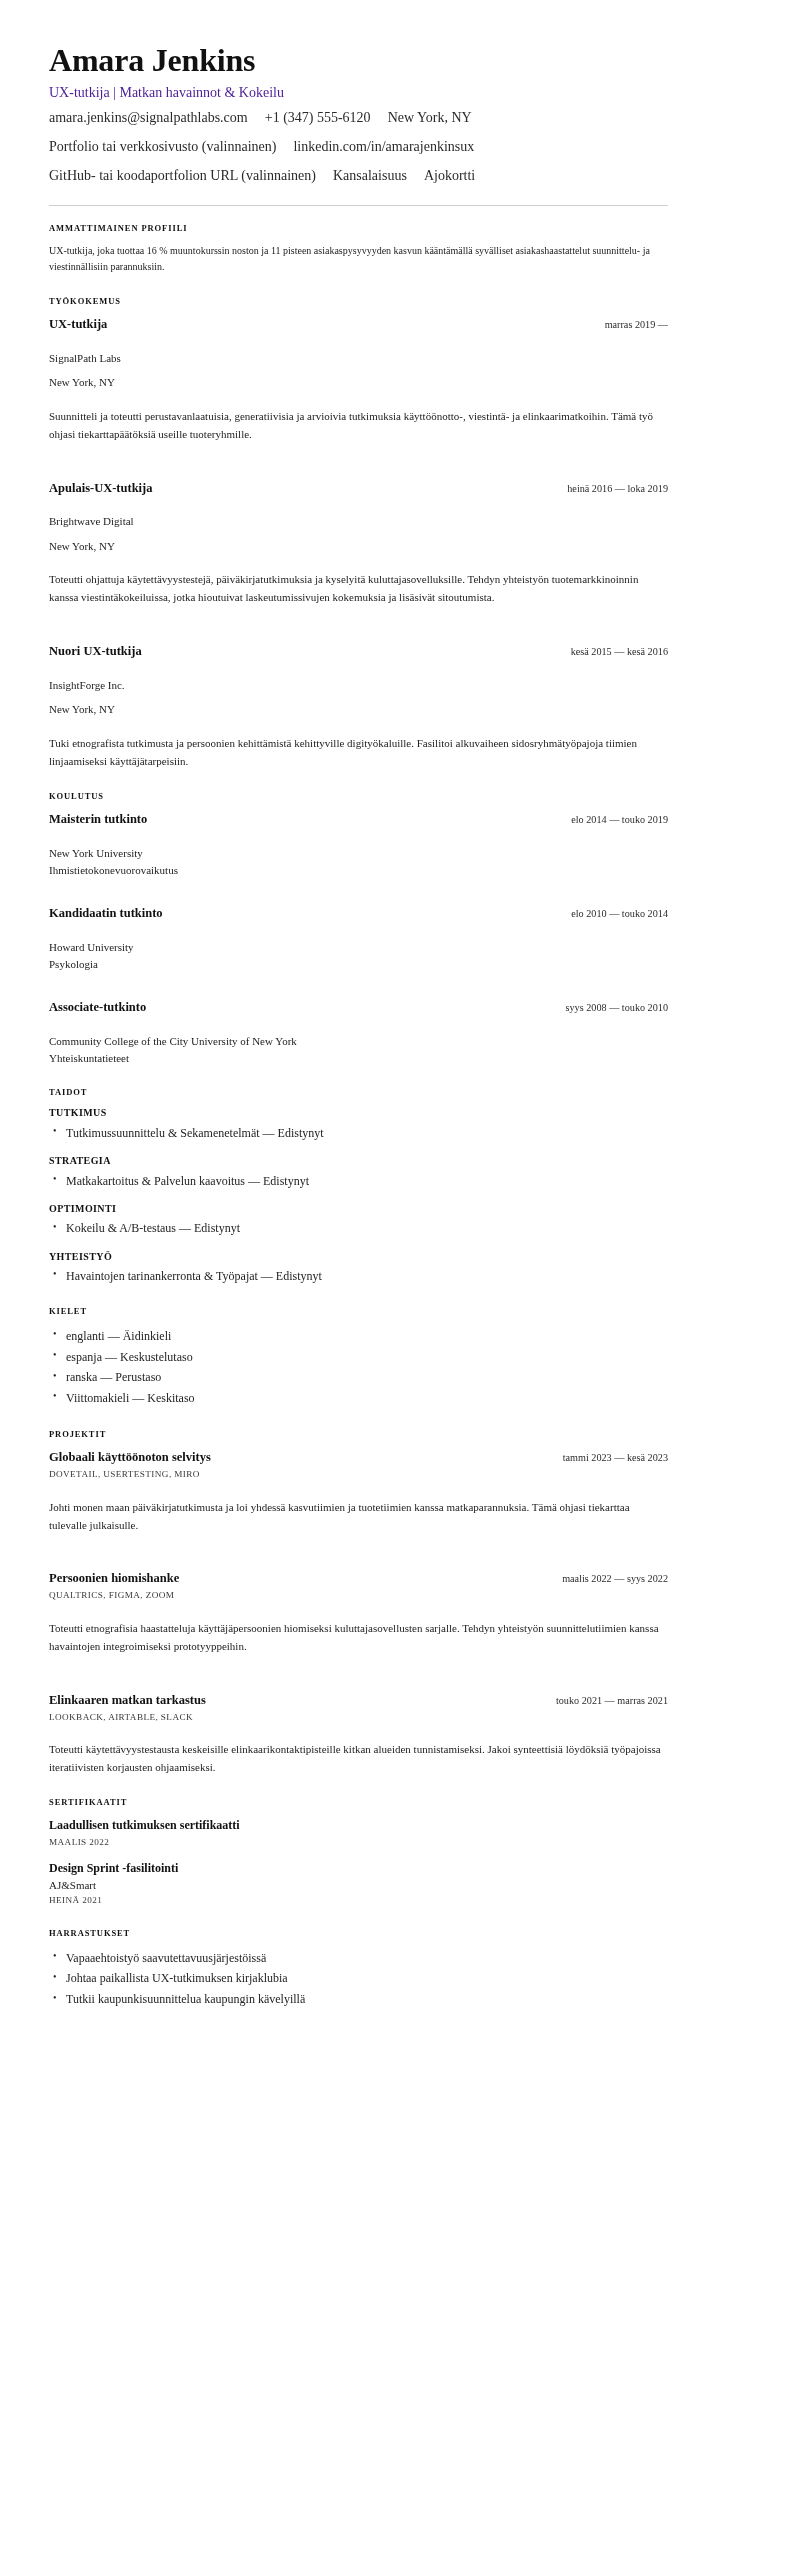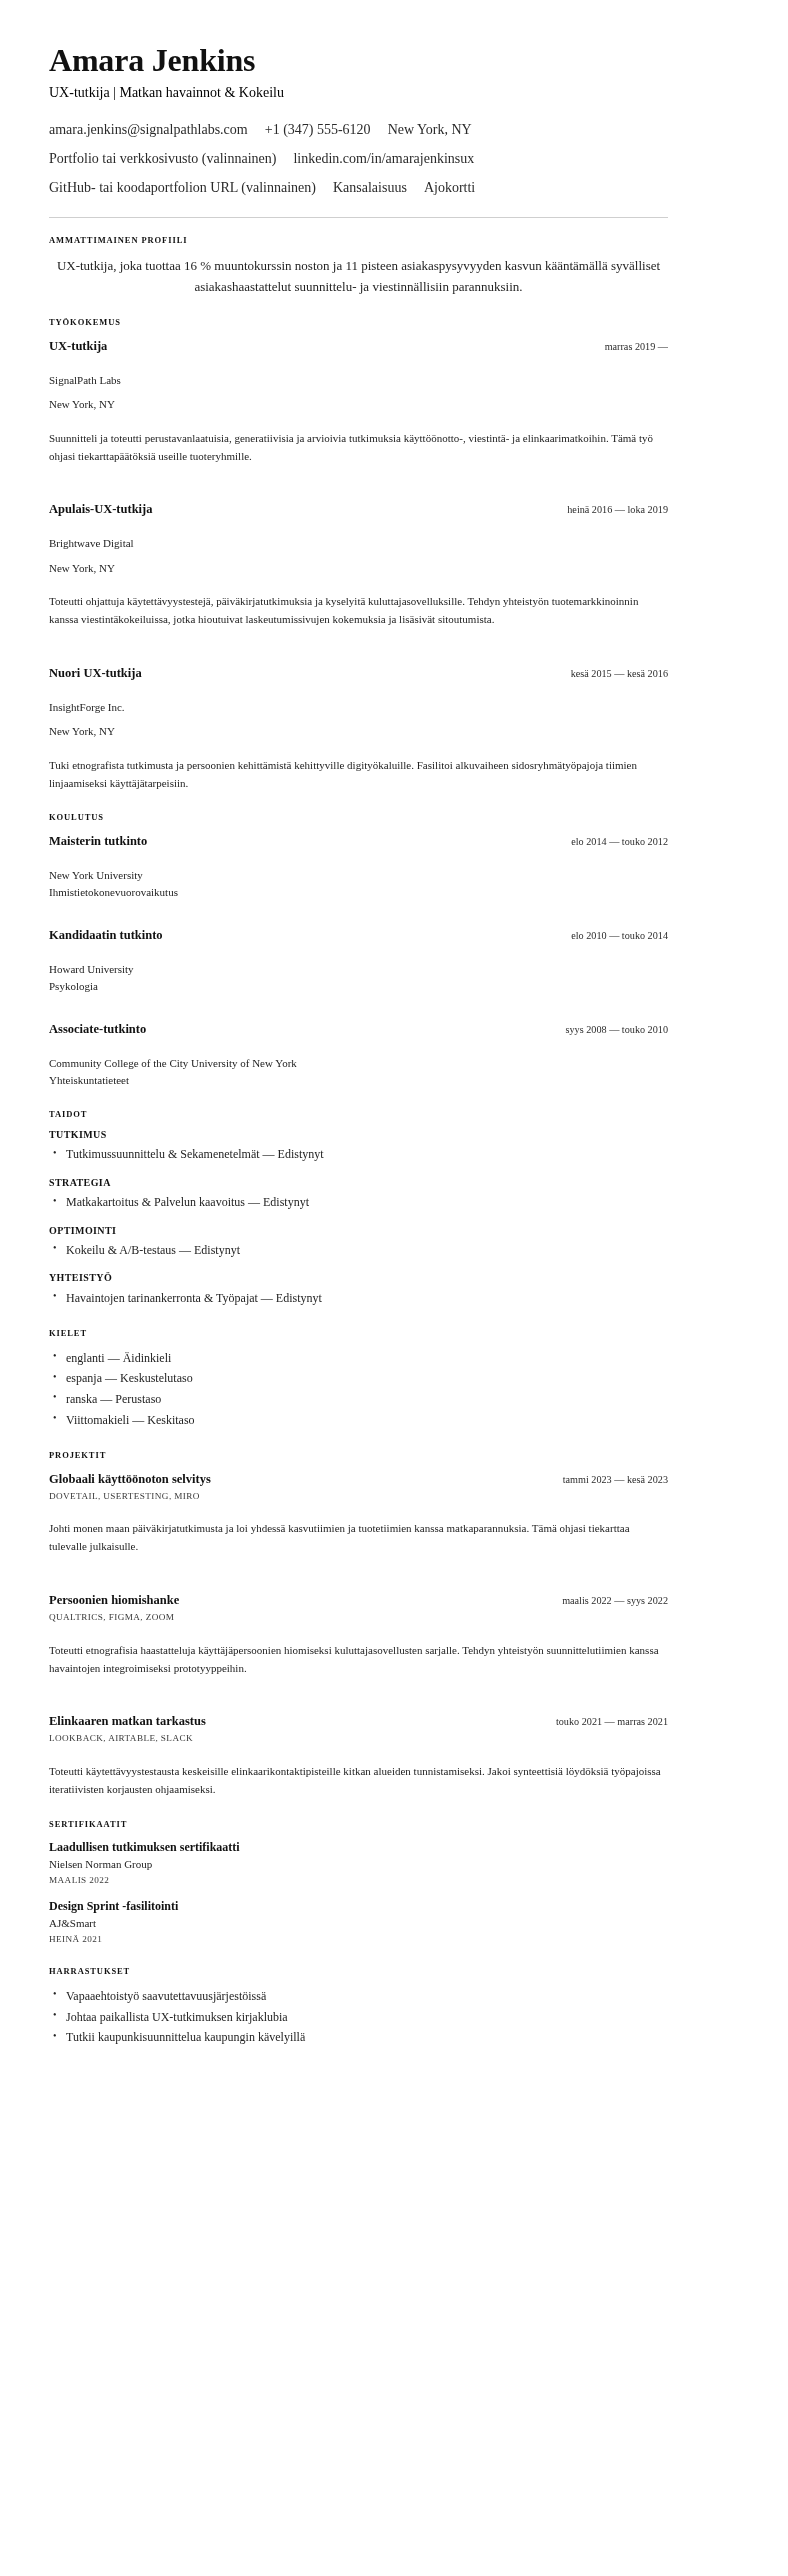--- a/index.html
+++ b/index.html
@@ -27,22 +27,22 @@
     font-weight: bold;
     line-height: 1.08;
     letter-spacing: -0.2px;
     margin: 0 0 6.6px 0;
     color: #111111;
   }
   .headline {
     font-size: 14px;
     font-weight: normal;
     line-height: 1.3;
-    margin: 0 0 17px 0;
-    color: #000000;
+    margin: 0 0 5px 0;
+    color: #4c1d95;
   }
   .contact-row {
     font-size: 14px;
     line-height: 1.5;
     color: #2a2a2a;
     margin-bottom: 8px;
     display: flex;
     flex-wrap: wrap;
   }
   .contact-row .ci {
@@ -63,26 +63,25 @@
     font-size: 8.5px;
     font-weight: bold;
     letter-spacing: 0.9px;
     text-transform: uppercase;
     color: #111111;
     margin: 20px 0 10.5px 0;
   }
   .section-title.first { margin-top: 0; }
 
   .body-text {
-    font-size: 13px;
+    font-size: 10px;
     line-height: 1.62;
     color: #232323;
     margin: 0 0 4px 0;
     max-width: 657px;
-    text-align: center;
   }
 
   
   .entry { margin-bottom: 6.6px; }
   .entry-head {
     display: flex;
     align-items: baseline;
     justify-content: space-between;
     gap: 39px;
   }
@@ -262,21 +261,21 @@
       <p class="entry-desc">Tuki etnografista tutkimusta ja persoonien kehittämistä kehittyville digityökaluille. Fasilitoi alkuvaiheen sidosryhmätyöpajoja tiimien linjaamiseksi käyttäjätarpeisiin.</p>
     </div>
   </section>
 
   <section class="section">
     <div class="section-title">Koulutus</div>
 
     <div class="entry">
       <div class="entry-head">
         <div class="entry-title">Maisterin tutkinto</div>
-        <div class="entry-date">elo 2014 — touko 2012</div>
+        <div class="entry-date">elo 2014 — touko 2019</div>
       </div>
       <div class="entry-org">New York University</div>
       <div class="entry-sub">Ihmistietokonevuorovaikutus</div>
     </div>
 
     <div class="entry-spacer-md"></div>
 
     <div class="entry">
       <div class="entry-head">
         <div class="entry-title">Kandidaatin tutkinto</div>
@@ -373,21 +372,20 @@
       <div class="entry-meta">LOOKBACK, AIRTABLE, SLACK</div>
       <p class="entry-desc">Toteutti käytettävyystestausta keskeisille elinkaarikontaktipisteille kitkan alueiden tunnistamiseksi. Jakoi synteettisiä löydöksiä työpajoissa iteratiivisten korjausten ohjaamiseksi.</p>
     </div>
   </section>
 
   <section class="section">
     <div class="section-title">Sertifikaatit</div>
 
     <div class="cert">
       <div class="cert-name">Laadullisen tutkimuksen sertifikaatti</div>
-      <div class="cert-issuer">Nielsen Norman Group</div>
       <div class="cert-date">MAALIS 2022</div>
     </div>
 
     <div class="cert">
       <div class="cert-name">Design Sprint -fasilitointi</div>
       <div class="cert-issuer">AJ&amp;Smart</div>
       <div class="cert-date">HEINÄ 2021</div>
     </div>
   </section>
 

